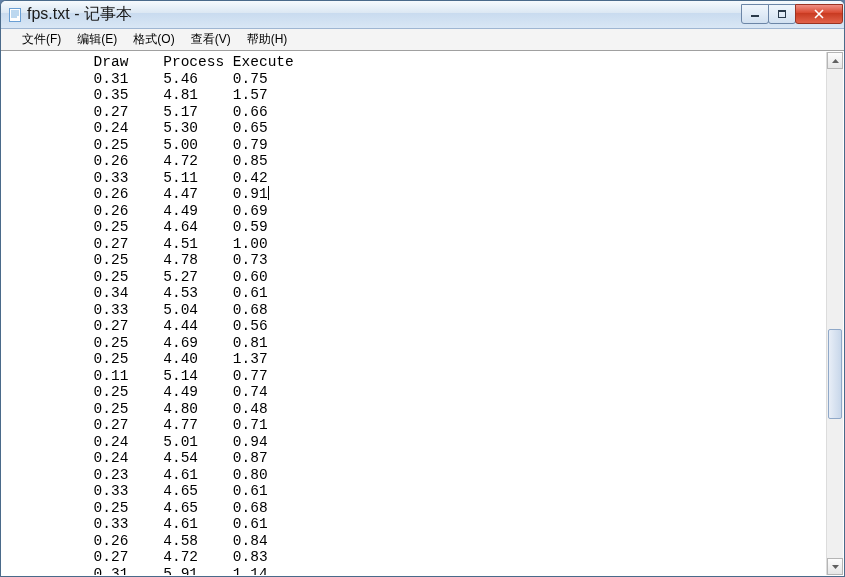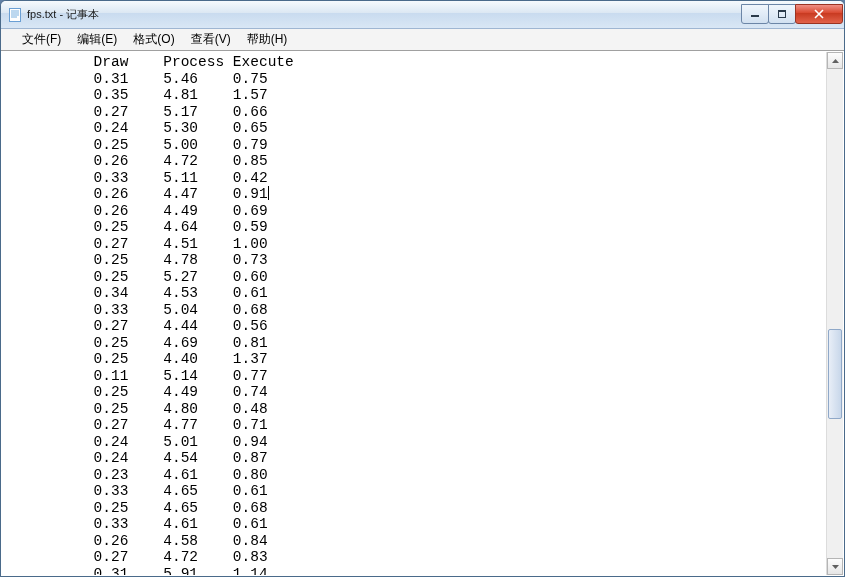--- a/index.html
+++ b/index.html
@@ -21,21 +21,21 @@
     border-bottom: 1px solid #9fb6d2;
     display: flex; align-items: center;
     padding: 0 2px 0 6px;
     border-radius: 5px 5px 0 0;
   }
   .titlebar .app-icon {
     width: 16px; height: 16px; margin-right: 4px;
     display:flex;align-items:center;justify-content:center;
   }
   .titlebar .title {
-    font-size: 11px; color: #1a1a1a; flex: 0 0 auto;
+    font-size: 16px; color: #1a1a1a; flex: 0 0 auto;
   }
   .titlebar .spacer { flex: 1; }
   .win-buttons { display: flex; gap: 0; margin-right: -1px; margin-top:-1px;}
   .win-btn {
     width: 30px; height: 20px;
     border: 1px solid #6c86a7;
     display: flex; align-items: center; justify-content: center;
     font-size: 10px; color: #2a3a4a;
     background: linear-gradient(180deg, #f0f6fc, #d2e1f1);
     border-radius: 0 0 3px 3px;

